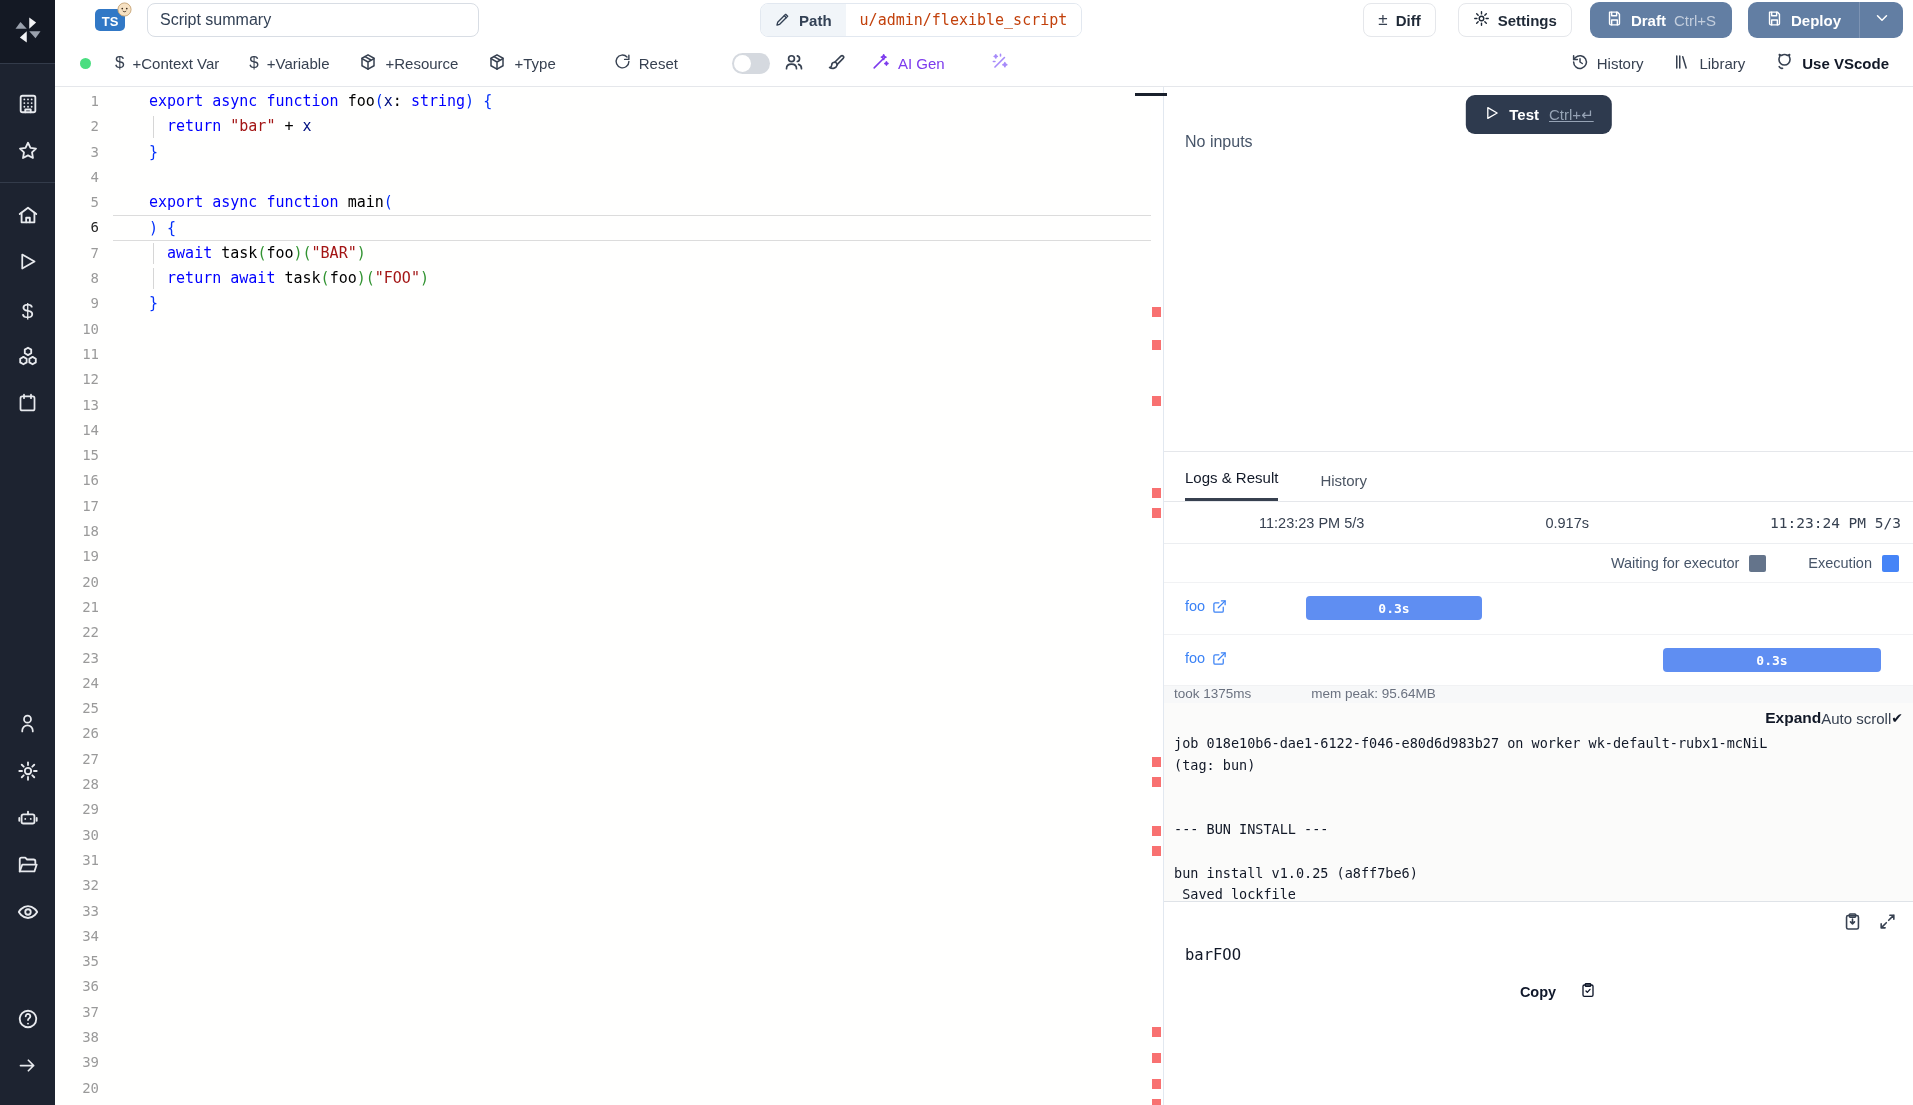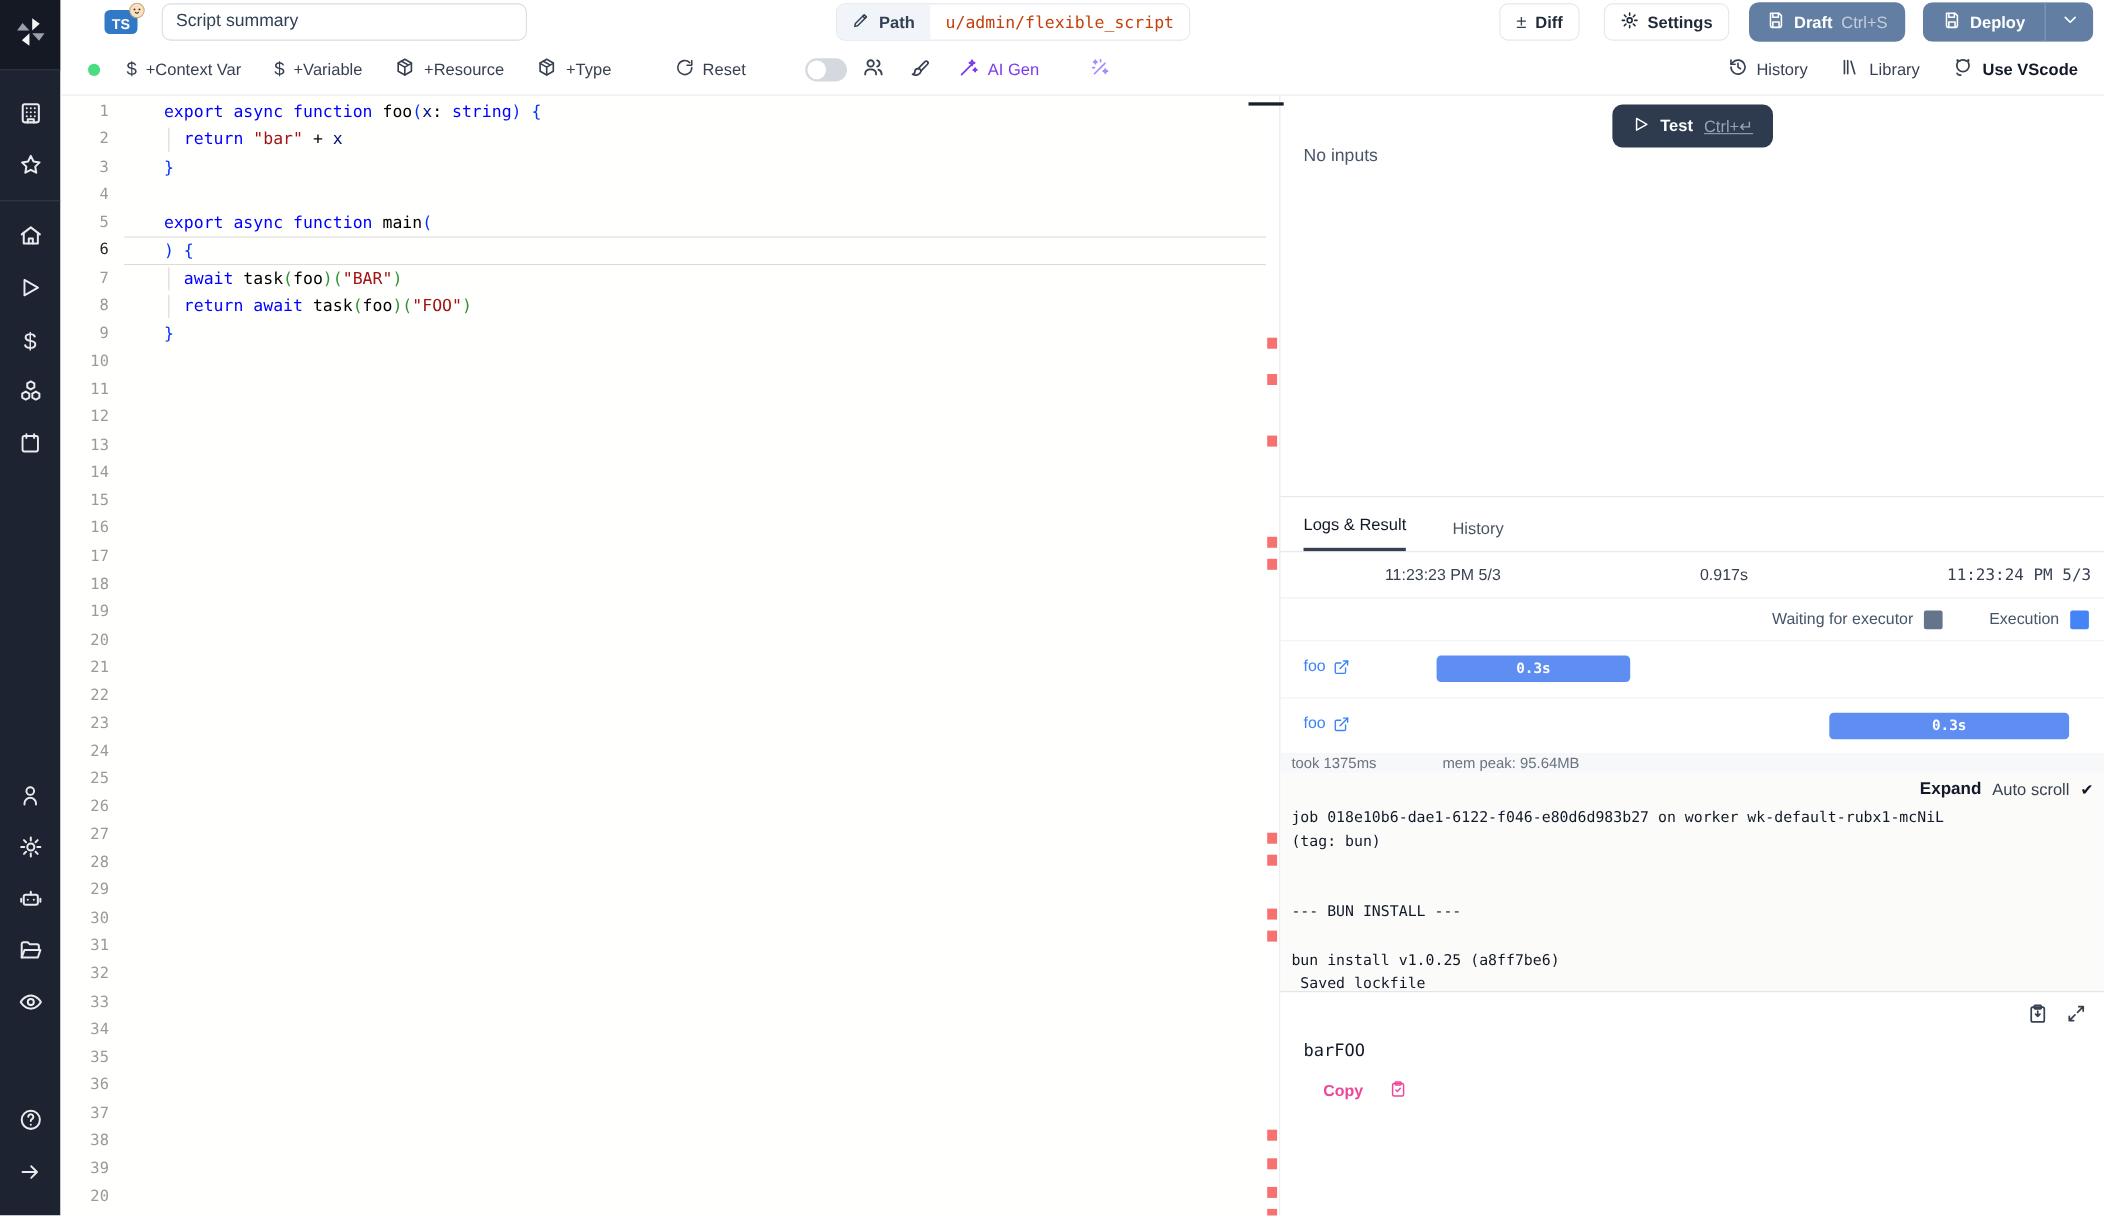--- a/index.html
+++ b/index.html
@@ -96,31 +96,31 @@
   .legend-gap { width:22px; }
 
   .trow { position:relative; height:52px; border-top:1px solid #f1f2f4; }
   .trow:last-child { border-bottom:1px solid #f1f2f4; }
   .tname { position:absolute; left:21px; top:15px; color:#3b82f6; font-size:14.5px; display:flex; align-items:center; gap:7px; cursor:pointer; }
   .tbar { position:absolute; top:13px; height:24px; background:#5f8ef2; border-radius:4px; color:#fff;
     font-family:"DejaVu Sans Mono", monospace; font-size:13px; font-weight:700; display:flex; align-items:center; justify-content:center; cursor:pointer; }
 
   .stats-row { height:17px; background:#f7f8f9; display:flex; gap:60px; padding-left:10px; font-size:13.5px; color:#6b7280; overflow:hidden; align-items:flex-start; }
   .log-area { height:198px; background:#fbfbfa; position:relative; padding:30px 10px 0; overflow:hidden; }
-  .log-overlay { position:absolute; top:6px; right:10px; display:flex; align-items:center; gap:10px; }
+  .log-overlay { position:absolute; top:6px; right:10px; display:flex; align-items:center; }
   .log-expand { font-size:15.5px; font-weight:700; color:#111827; cursor:pointer; }
   .log-autoscroll { font-size:15px; color:#374151; }
   .log-check { font-size:14px; color:#111827; }
   .log-lines { font-family:"DejaVu Sans Mono", monospace; font-size:13.5px; line-height:21.6px; color:#111827; white-space:pre-wrap; }
 
   .result-area { flex:1; border-top:1px solid #dfe3e8; position:relative; padding:44px 0 0 21px; background:#fff; }
   .result-icons { position:absolute; top:10px; right:16px; display:flex; gap:16px; color:#374151; }
   .result-icons span { cursor:pointer; display:flex; }
   .result-value { font-family:"DejaVu Sans Mono", monospace; font-size:15.5px; color:#111827; }
-  .copy-row { margin-top:18px; margin-left:18px; display:flex; align-items:center; gap:24px; font-size:14.5px; font-weight:700; color:#ec4899; cursor:pointer; }
+  .copy-row { margin-top:18px; margin-left:18px; display:flex; align-items:center; gap:24px; font-size:14.5px; font-weight:700; color:#0f172a; cursor:pointer;justify-content:center; }
 </style>
 </head>
 <body>
 
 <div class="app">
 
   <aside class="sidebar">
     <div class="logo-block">
       <span>
         <svg width="30" height="30" viewBox="0 0 24 24">

